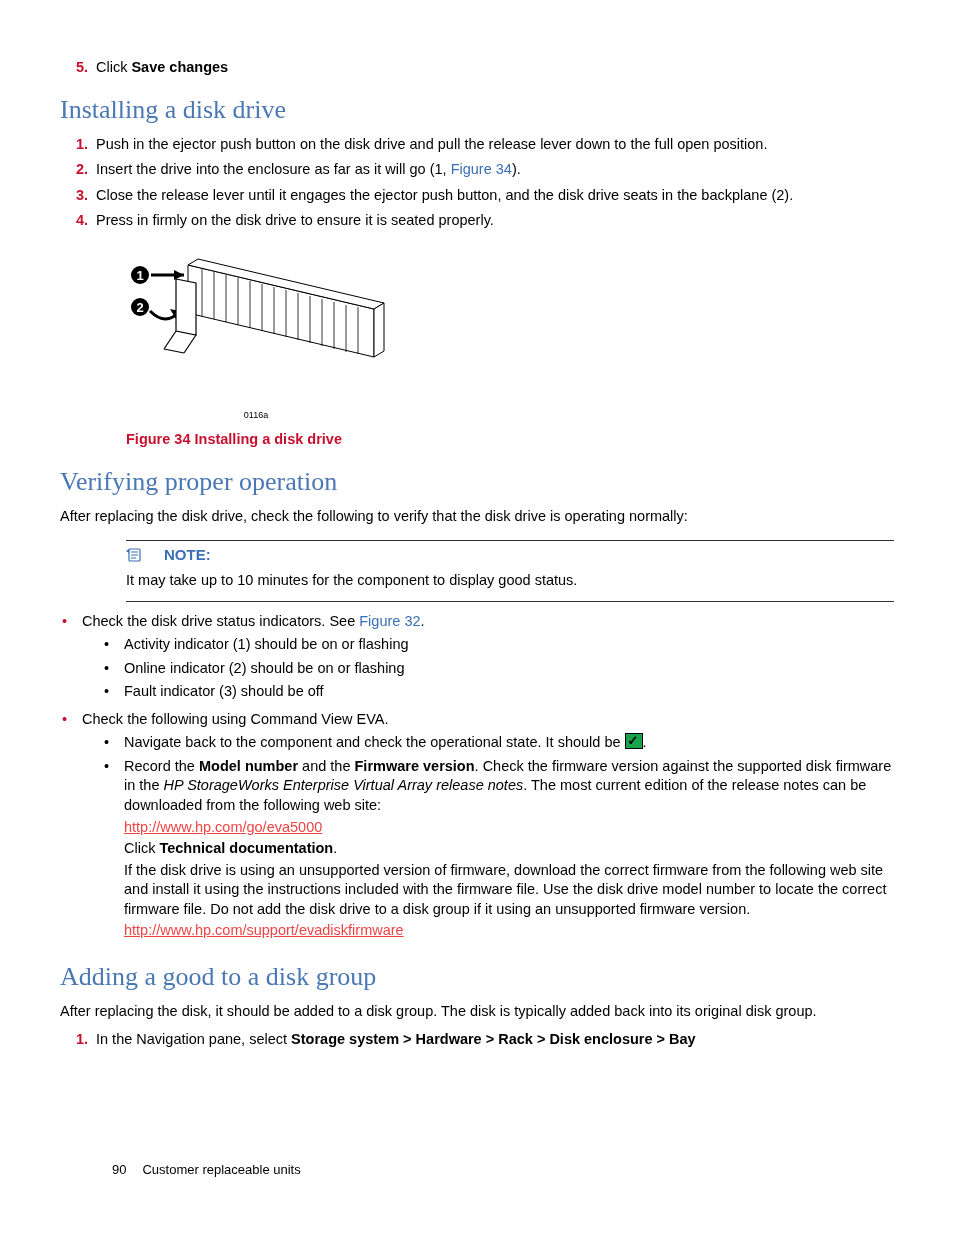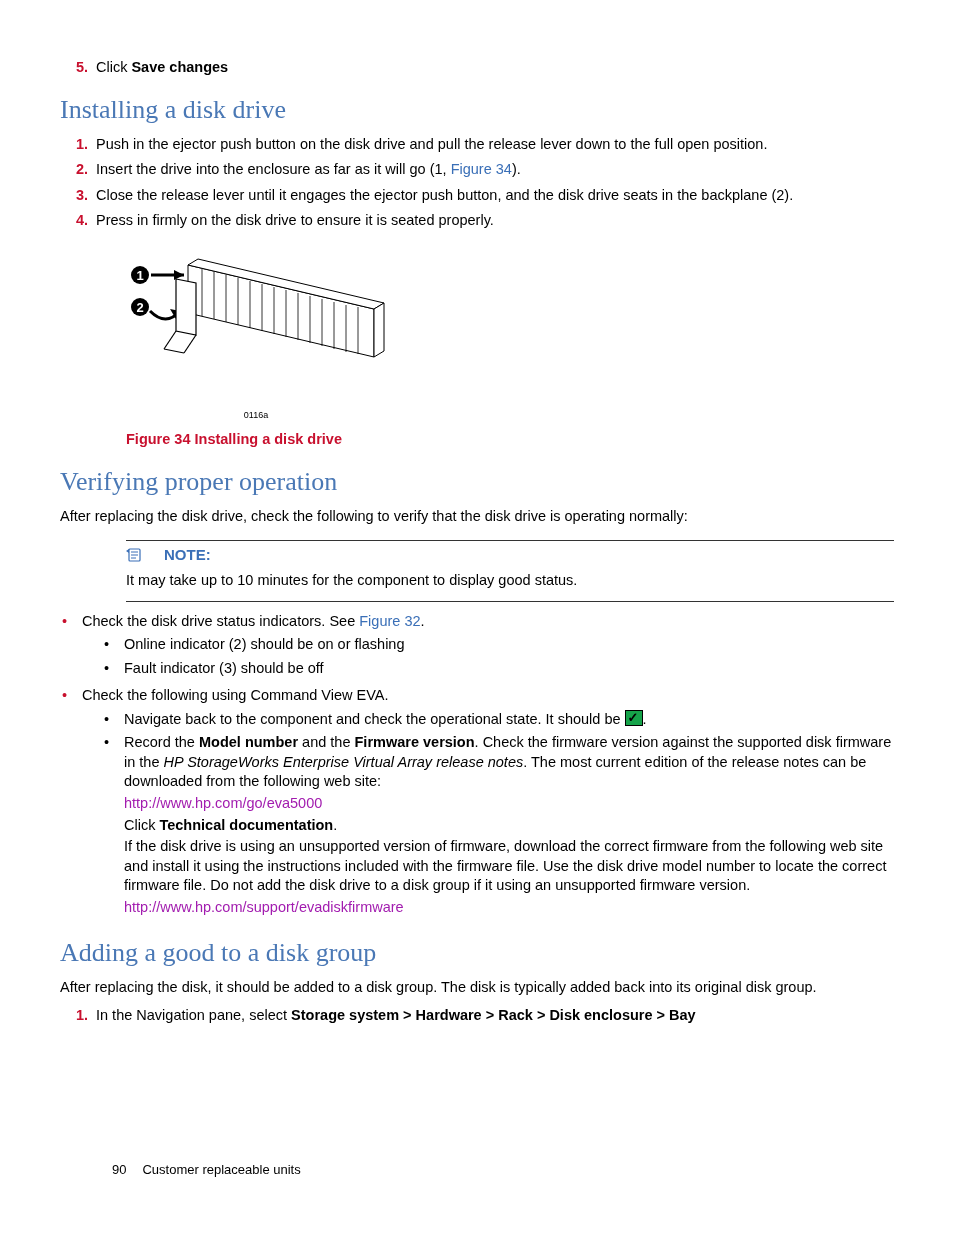--- a/index.html
+++ b/index.html
@@ -94,21 +94,22 @@
     content: "•";
     color: #c8102e;
     min-width: 20px;
     padding-left: 2px;
   }
   ul.bullets.sub > li::before {
     color: #000;
   }
 
   a.link {
-    color: #a21caf;
+    color: #ef4444;
+    text-decoration: underline;
   }
   .xref {
     color: #3a6fb7;
   }
   .checkicon {
     display: inline-block;
     width: 16px; height: 14px;
     background: #16a34a;
     border: 1px solid #000;
     position: relative;
@@ -242,20 +243,23 @@
     <div style="margin-top:2px;">It may take up to 10 minutes for the component to display good status.</div>
     <hr class="note-rule" style="margin-top:10px;">
   </div>
 
   <ul class="bullets indent1">
     <li>
       <div style="flex:1">
         <span>Check the disk drive status indicators.  See </span><span class="xref">Figure 32</span><span>.</span>
         <ul class="bullets sub" style="margin-left:20px;margin-top:4px;">
           <li>
+              <span>Activity indicator (1) should be on or flashing</span>
+            </li>
+          <li>
               <span>Online indicator (2) should be on or flashing</span>
             </li>
           <li>
               <span>Fault indicator (3) should be off</span>
             </li>
         </ul>
       </div>
     </li>
     <li>
       <div style="flex:1">

